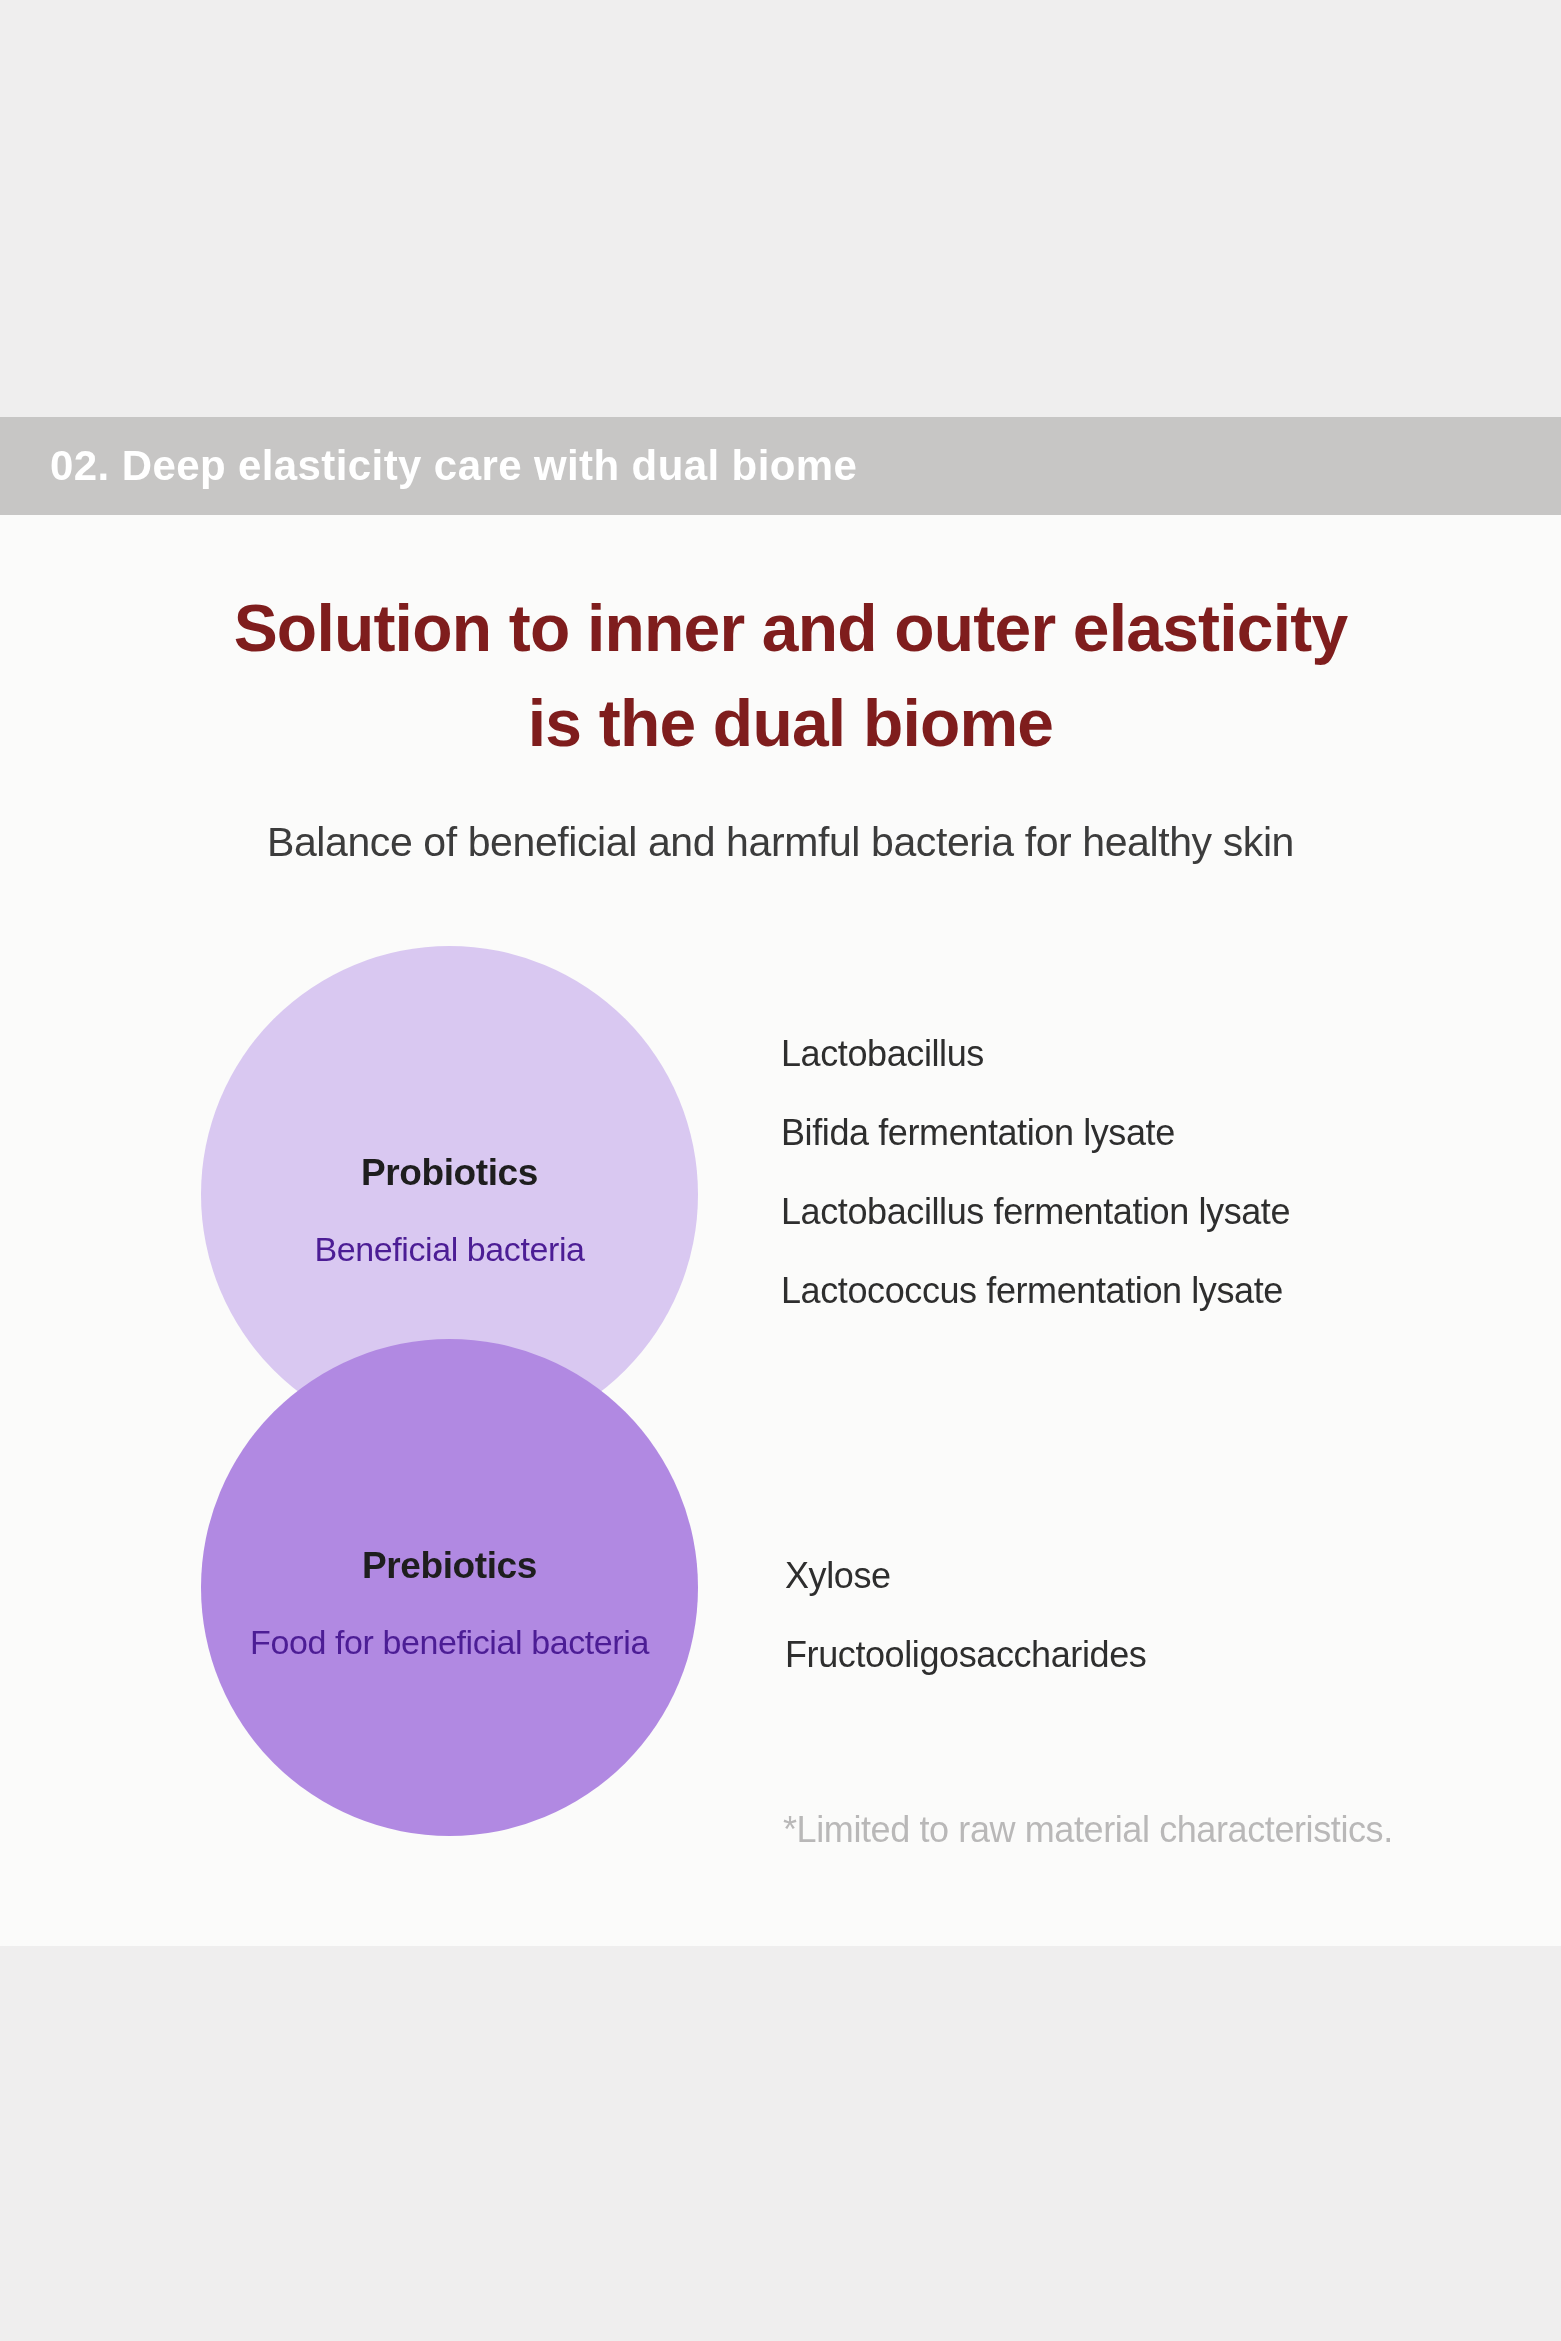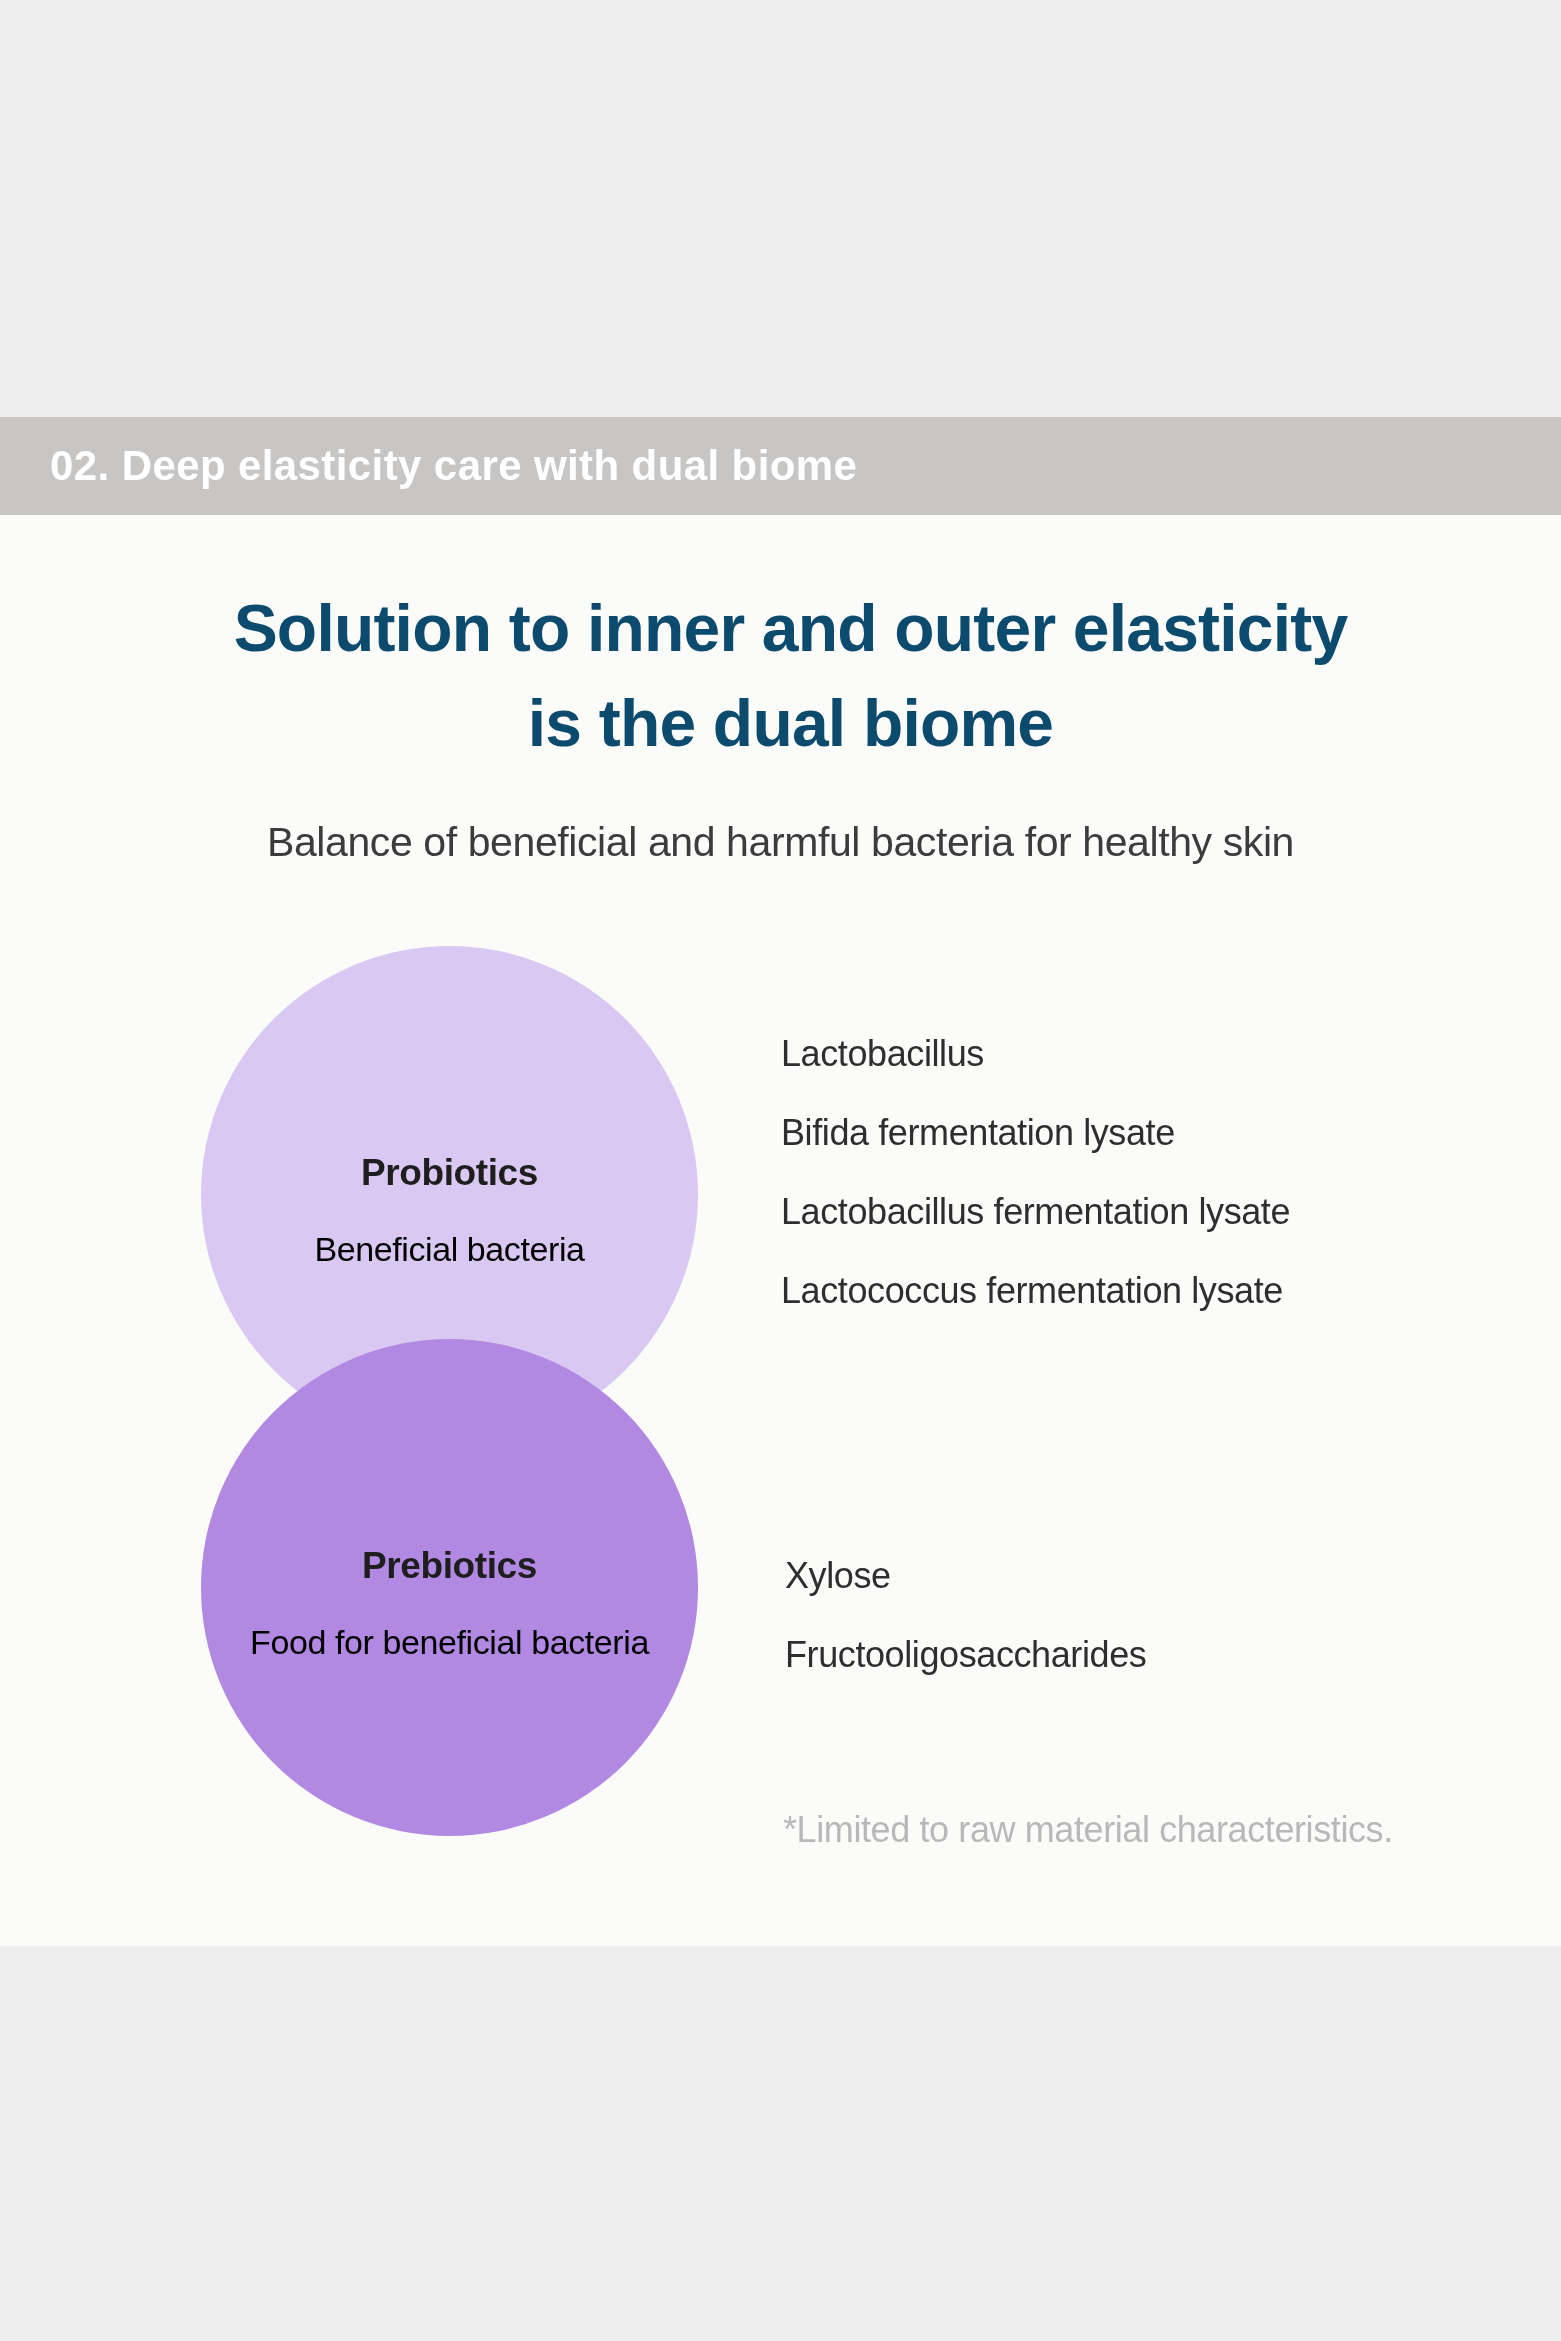--- a/index.html
+++ b/index.html
@@ -39,21 +39,21 @@
     height: 1431px;
     background: #fbfbfa;
   }
 
   .heading {
     position: absolute;
     top: 66px;
     left: 0;
     width: 1561px;
     text-align: center;
-    color: #0c4a6e;
+    color: #7f1d1d;
     font-size: 66px;
     font-weight: 700;
     line-height: 95px;
     letter-spacing: -0.8px;
     padding-left: 20px;
   }
 
   .subheading {
     position: absolute;
     top: 304px;
@@ -82,21 +82,21 @@
   .circle-prebiotics { top: 824px; z-index: 2; }
 
   .circle-title {
     color: #1e1e1e;
     font-size: 37px;
     font-weight: 700;
     letter-spacing: -0.4px;
     margin-top: 31px;
   }
   .circle-subtitle {
-    color: #000000;
+    color: #4c1d95;
     font-size: 34px;
     font-weight: 400;
     margin-top: 36px;
     letter-spacing: -0.4px;
   }
 
   .ingredient-list {
     position: absolute;
     left: 781px;
     display: flex;

